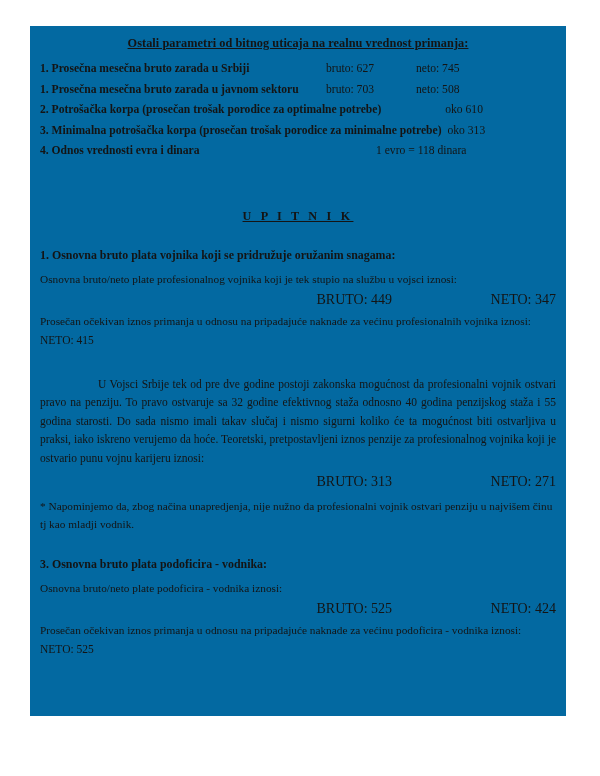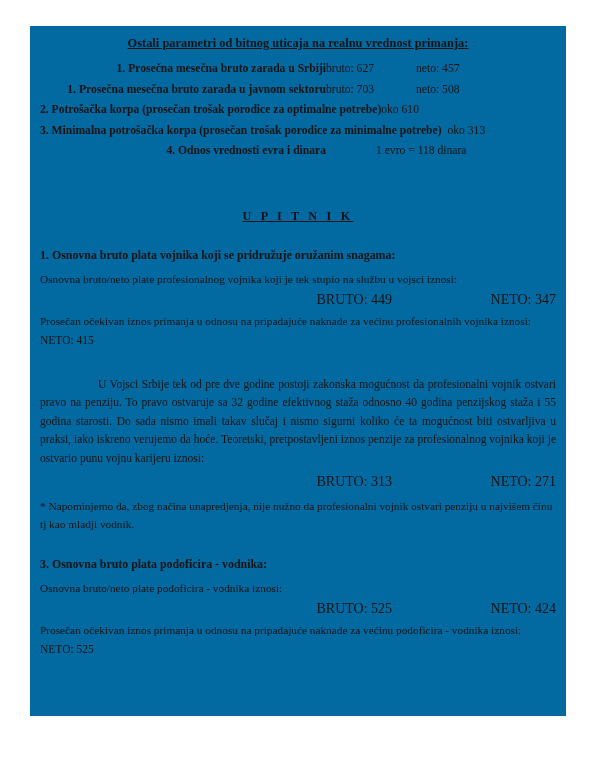--- a/index.html
+++ b/index.html
@@ -39,30 +39,29 @@
   .param-row {
     display: flex;
     align-items: baseline;
     font-size: 11.6px;
     margin-bottom: 7.5px;
     white-space: nowrap;
   }
   .param-label {
     font-weight: bold;
     font-size: 11.6px;
-    text-align: right;
   }
   .param-label.fixed-w { width: 286px; flex: none; }
   .param-val {
     font-weight: normal;
     font-size: 11.6px;
   }
   .param-val.col-bruto { width: 90px; flex: none; }
   .param-val.spaced { margin-left: 6px; }
-  .param-val.indent-oko { }
+  .param-val.indent-oko { margin-left: 64px; }
   .param-val.evro { margin-left: 50px; }
 
   .gap-after-params { height: 44px; }
 
   
   .upitnik {
     text-align: center;
     font-weight: bold;
     font-size: 12.2px;
     text-decoration: underline;
@@ -115,21 +114,21 @@
 
 <div class="page">
 
   <div class="doc-title">Ostali parametri od bitnog uticaja na realnu vrednost primanja:</div>
 
   <div>
 
     <div class="param-row">
       <span class="param-label fixed-w">1. Prosečna mesečna bruto zarada u Srbiji</span>
       <span class="param-val col-bruto">bruto: 627</span>
-      <span class="param-val">neto: 457</span>
+      <span class="param-val">neto: 745</span>
     </div>
 
     <div class="param-row">
       <span class="param-label fixed-w">1. Prosečna mesečna bruto zarada u javnom sektoru</span>
       <span class="param-val col-bruto">bruto: 703</span>
       <span class="param-val">neto: 508</span>
     </div>
 
     <div class="param-row">
       <span class="param-label">2. Potrošačka korpa (prosečan trošak porodice za optimalne potrebe)</span>

